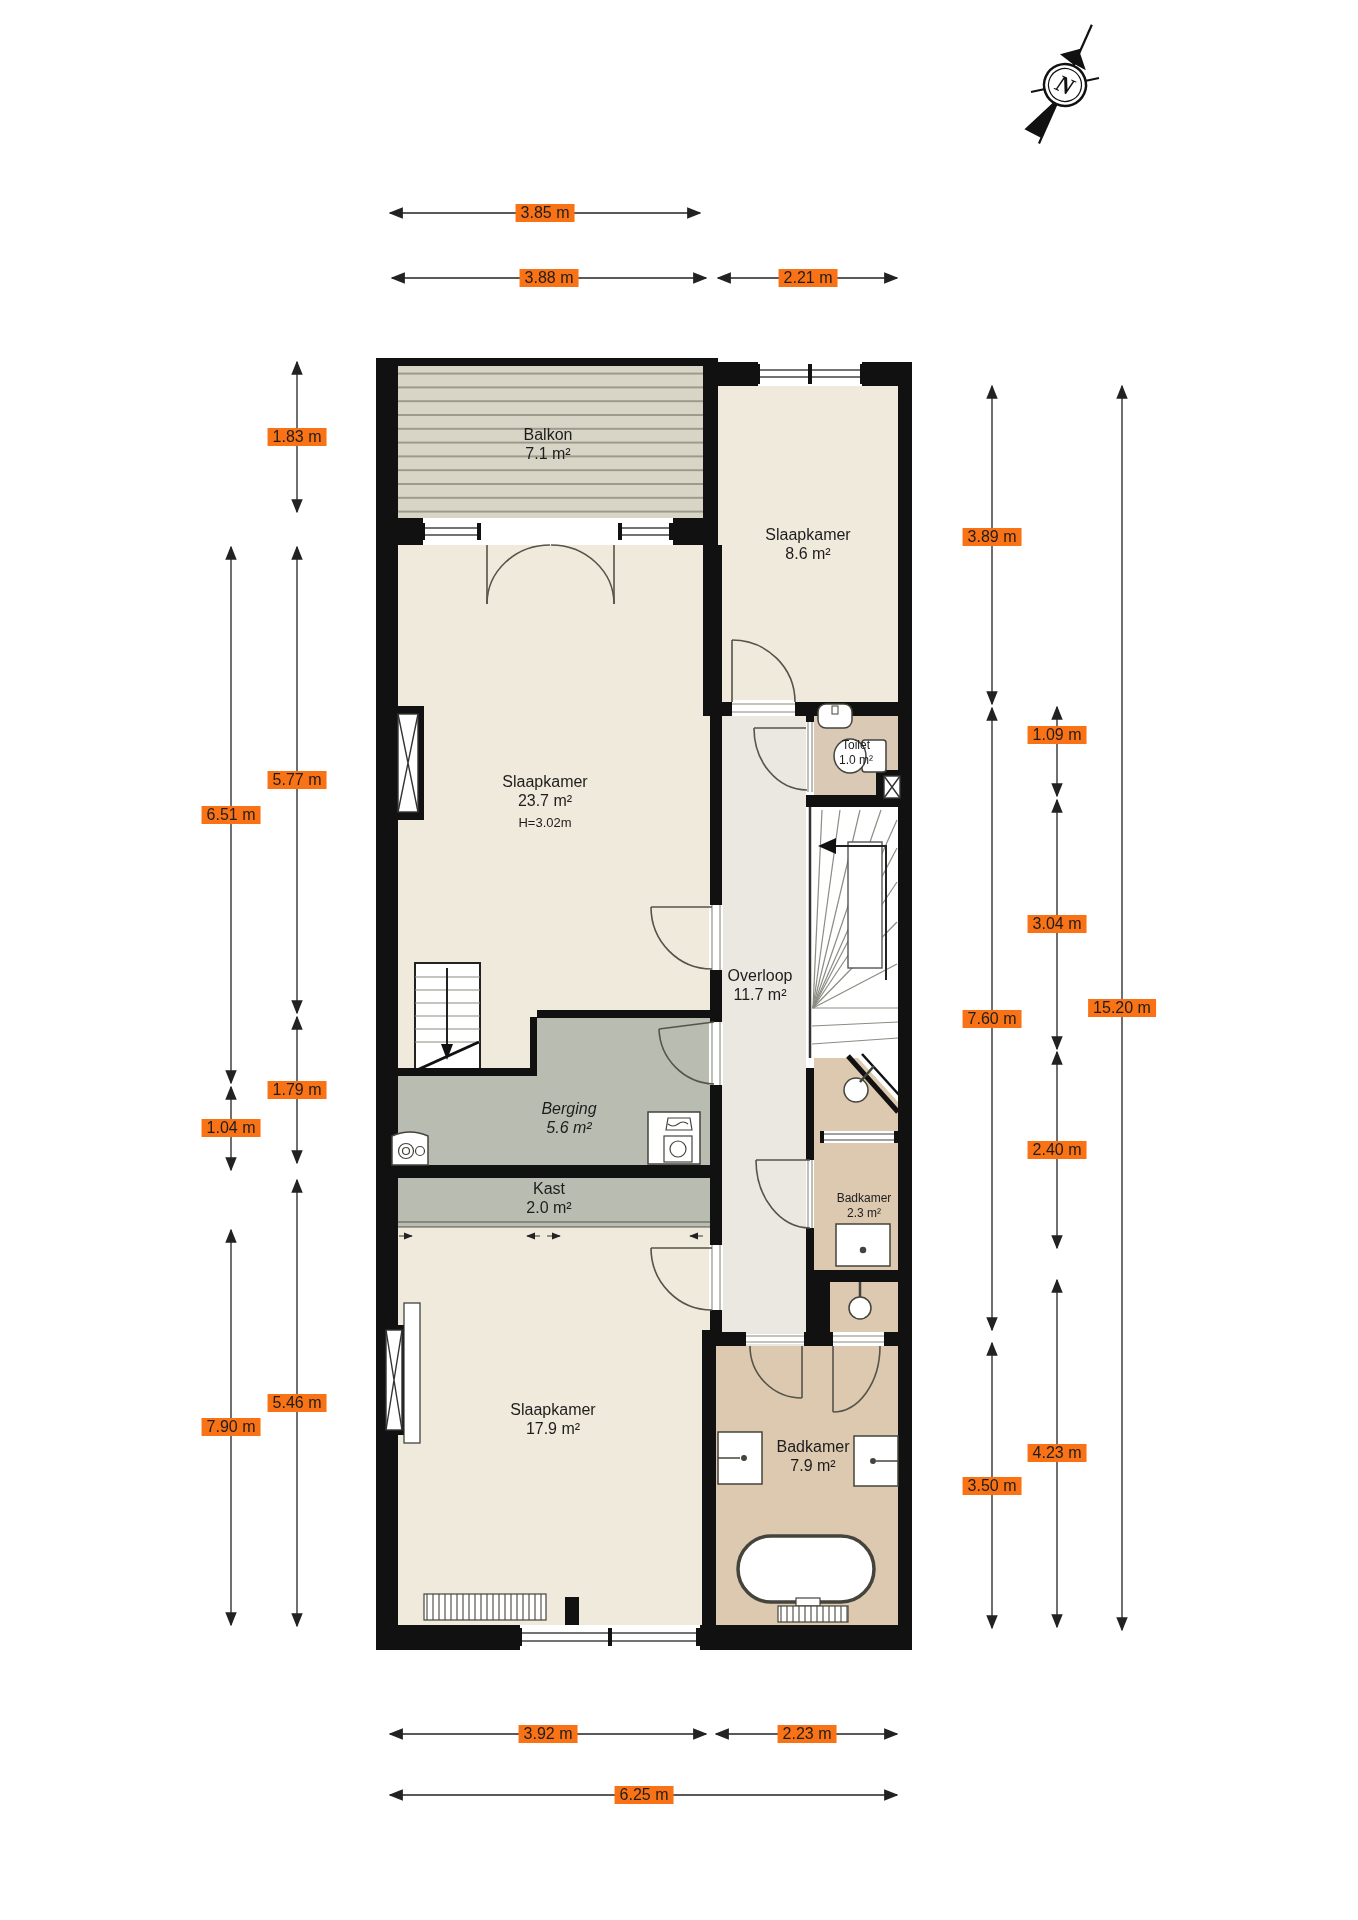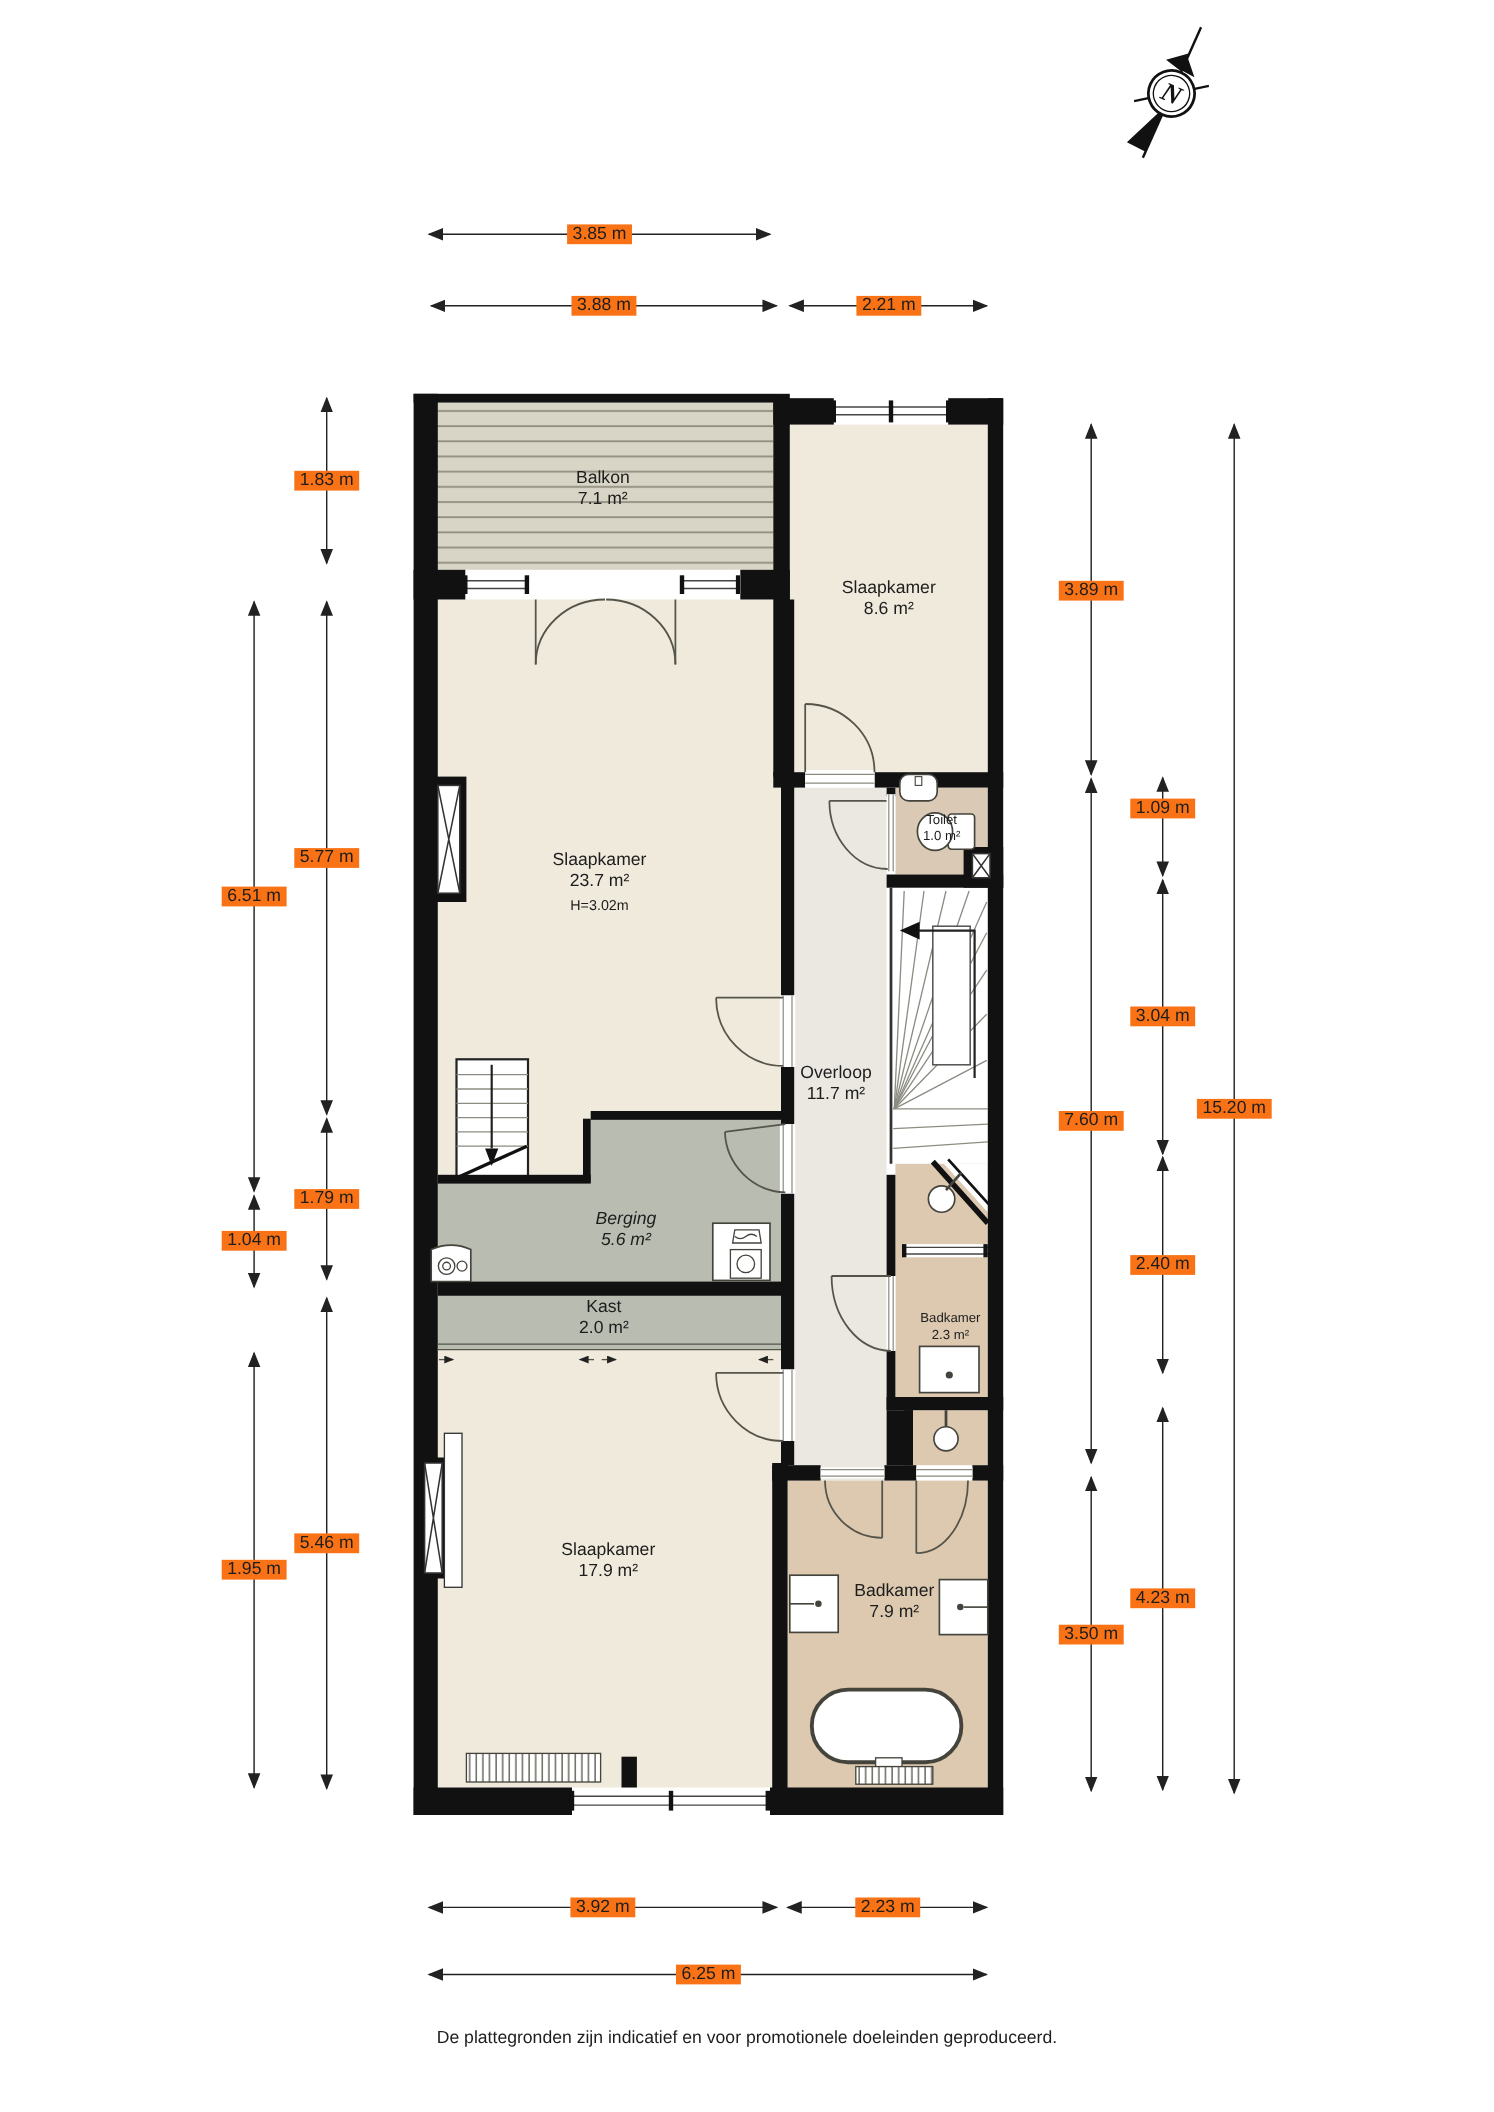--- a/index.html
+++ b/index.html
@@ -393,28 +393,27 @@
 
   <div class="dim-label" style="left:545px;top:213px;">3.85 m</div>
   <div class="dim-label" style="left:549px;top:278px;">3.88 m</div>
   <div class="dim-label" style="left:808px;top:278px;">2.21 m</div>
   <div class="dim-label" style="left:297px;top:437px;">1.83 m</div>
   <div class="dim-label" style="left:297px;top:780px;">5.77 m</div>
   <div class="dim-label" style="left:231px;top:815px;">6.51 m</div>
   <div class="dim-label" style="left:297px;top:1090px;">1.79 m</div>
   <div class="dim-label" style="left:231px;top:1128px;">1.04 m</div>
   <div class="dim-label" style="left:297px;top:1403px;">5.46 m</div>
-  <div class="dim-label" style="left:231px;top:1427px;">1.95 m</div>
+  <div class="dim-label" style="left:231px;top:1427px;">7.90 m</div>
   <div class="dim-label" style="left:992px;top:537px;">3.89 m</div>
   <div class="dim-label" style="left:1057px;top:735px;">1.09 m</div>
   <div class="dim-label" style="left:1057px;top:924px;">3.04 m</div>
   <div class="dim-label" style="left:992px;top:1019px;">7.60 m</div>
   <div class="dim-label" style="left:1057px;top:1150px;">2.40 m</div>
   <div class="dim-label" style="left:992px;top:1486px;">3.50 m</div>
   <div class="dim-label" style="left:1057px;top:1453px;">4.23 m</div>
   <div class="dim-label" style="left:1122px;top:1008px;">15.20 m</div>
   <div class="dim-label" style="left:548px;top:1734px;">3.92 m</div>
   <div class="dim-label" style="left:807px;top:1734px;">2.23 m</div>
   <div class="dim-label" style="left:644px;top:1795px;">6.25 m</div>
 
-  <div class="footer-line" style="top:1844px;">De plattegronden zijn indicatief en voor promotionele doeleinden geproduceerd.</div>
 
 </div>
 
 </body></html>

